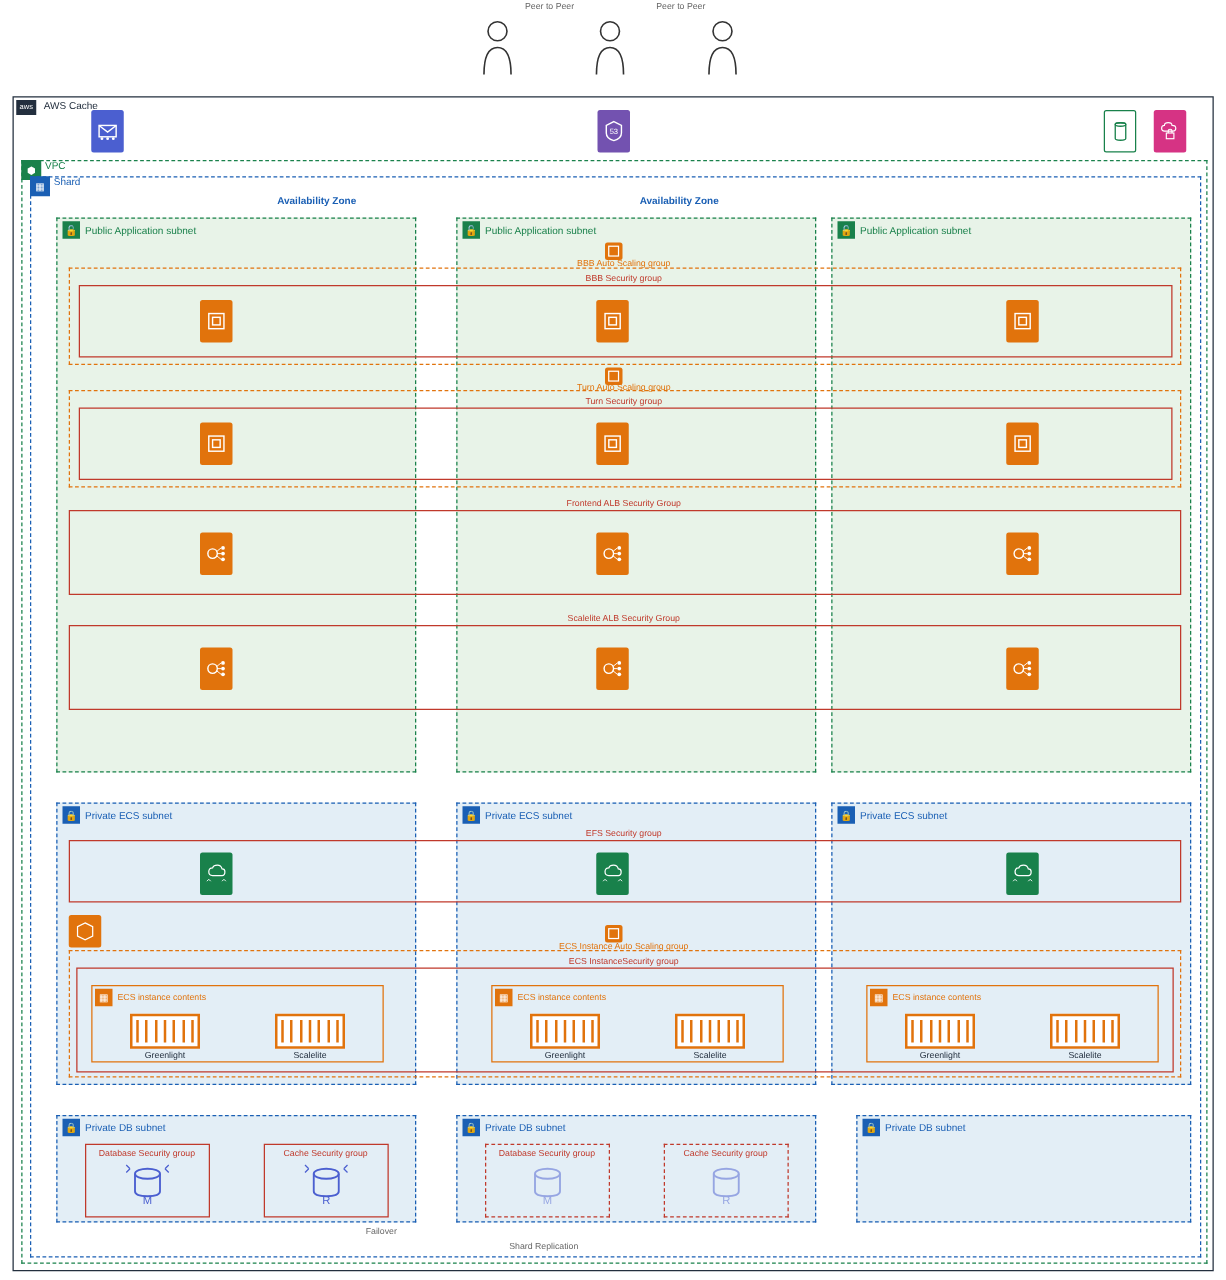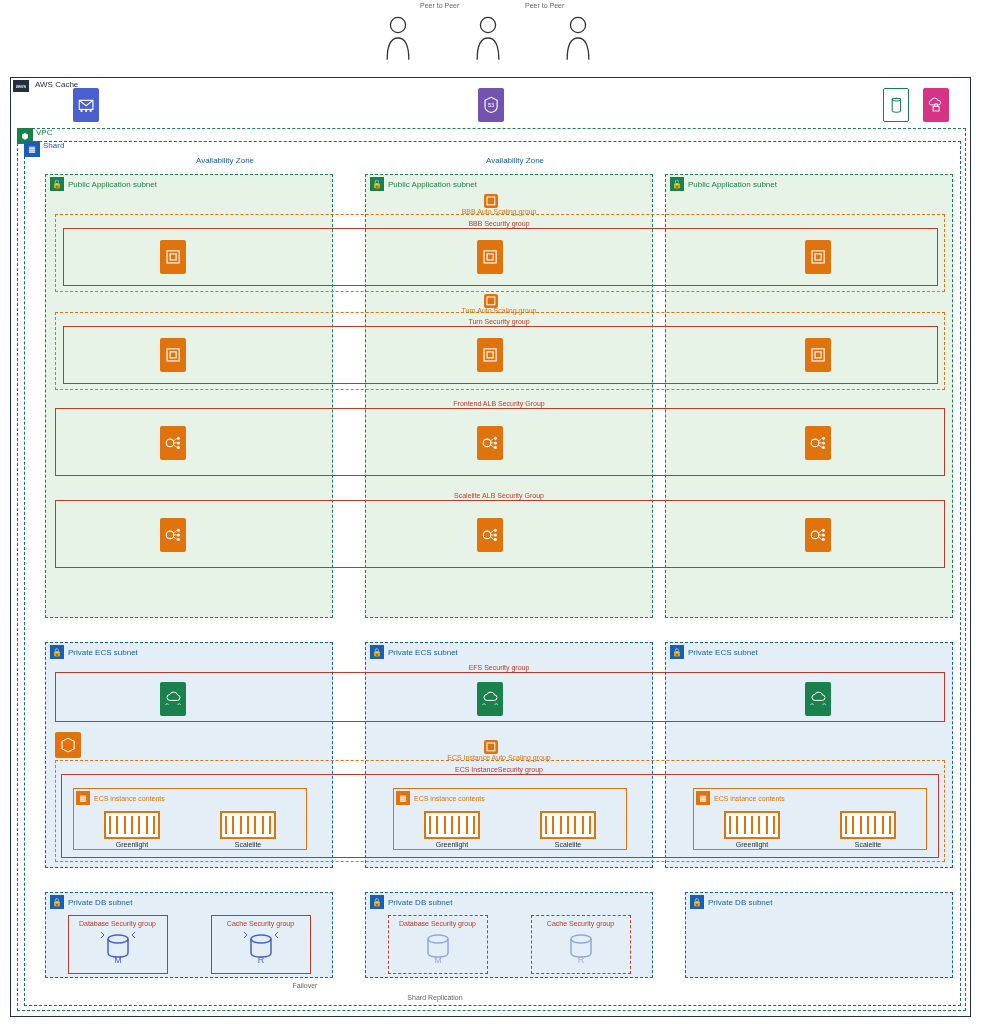--- a/index.html
+++ b/index.html
@@ -2,21 +2,21 @@
 <html><head>
 <meta charset="utf-8">
 <style>
 * { box-sizing: border-box; margin: 0; padding: 0; }
 body { font-family: Arial, sans-serif; font-size: 8px; background: #fff; width: 981px; height: 1024px; position: relative; }
 .abs { position: absolute; }
 .container { border: 1px solid; }
 .aws-cloud { border-color: #232f3e; left: 10px; top: 77px; width: 961px; height: 940px; }
 .vpc { border-color: #19814b; left: 6px; top: 50px; width: 949px; height: 883px; border: 1px dashed #19814b; }
 .region { border-color: #1a5fb4; left: 6px; top: 12px; width: 937px; height: 865px; border: 1px dashed #1a5fb4; }
-.az-label { color: #1a5fb4; font-size: 8px; text-align: center; }
+.az-label { color: #1a5fb4; font-size: 8px; text-align: right; font-weight: bold; }
 .subnet-public { border: 1px dashed #19814b; background: #e8f3e8; }
 .subnet-private-ecs { border: 1px dashed #1a5fb4; background: #e3eef6; }
 .subnet-private-db { border: 1px dashed #1a5fb4; background: #e3eef6; }
 .badge { width: 14px; height: 14px; display: inline-flex; align-items: center; justify-content: center; font-size: 8px; color: #fff; margin-right: 4px; }
 .badge-green { background: #19814b; }
 .badge-blue { background: #1a5fb4; }
 .badge-orange { background: #e1730c; }
 .subnet-header { display: flex; align-items: center; padding: 2px 4px; font-size: 8px; }
 .subnet-header-green { color: #19814b; }
 .subnet-header-blue { color: #1a5fb4; }

